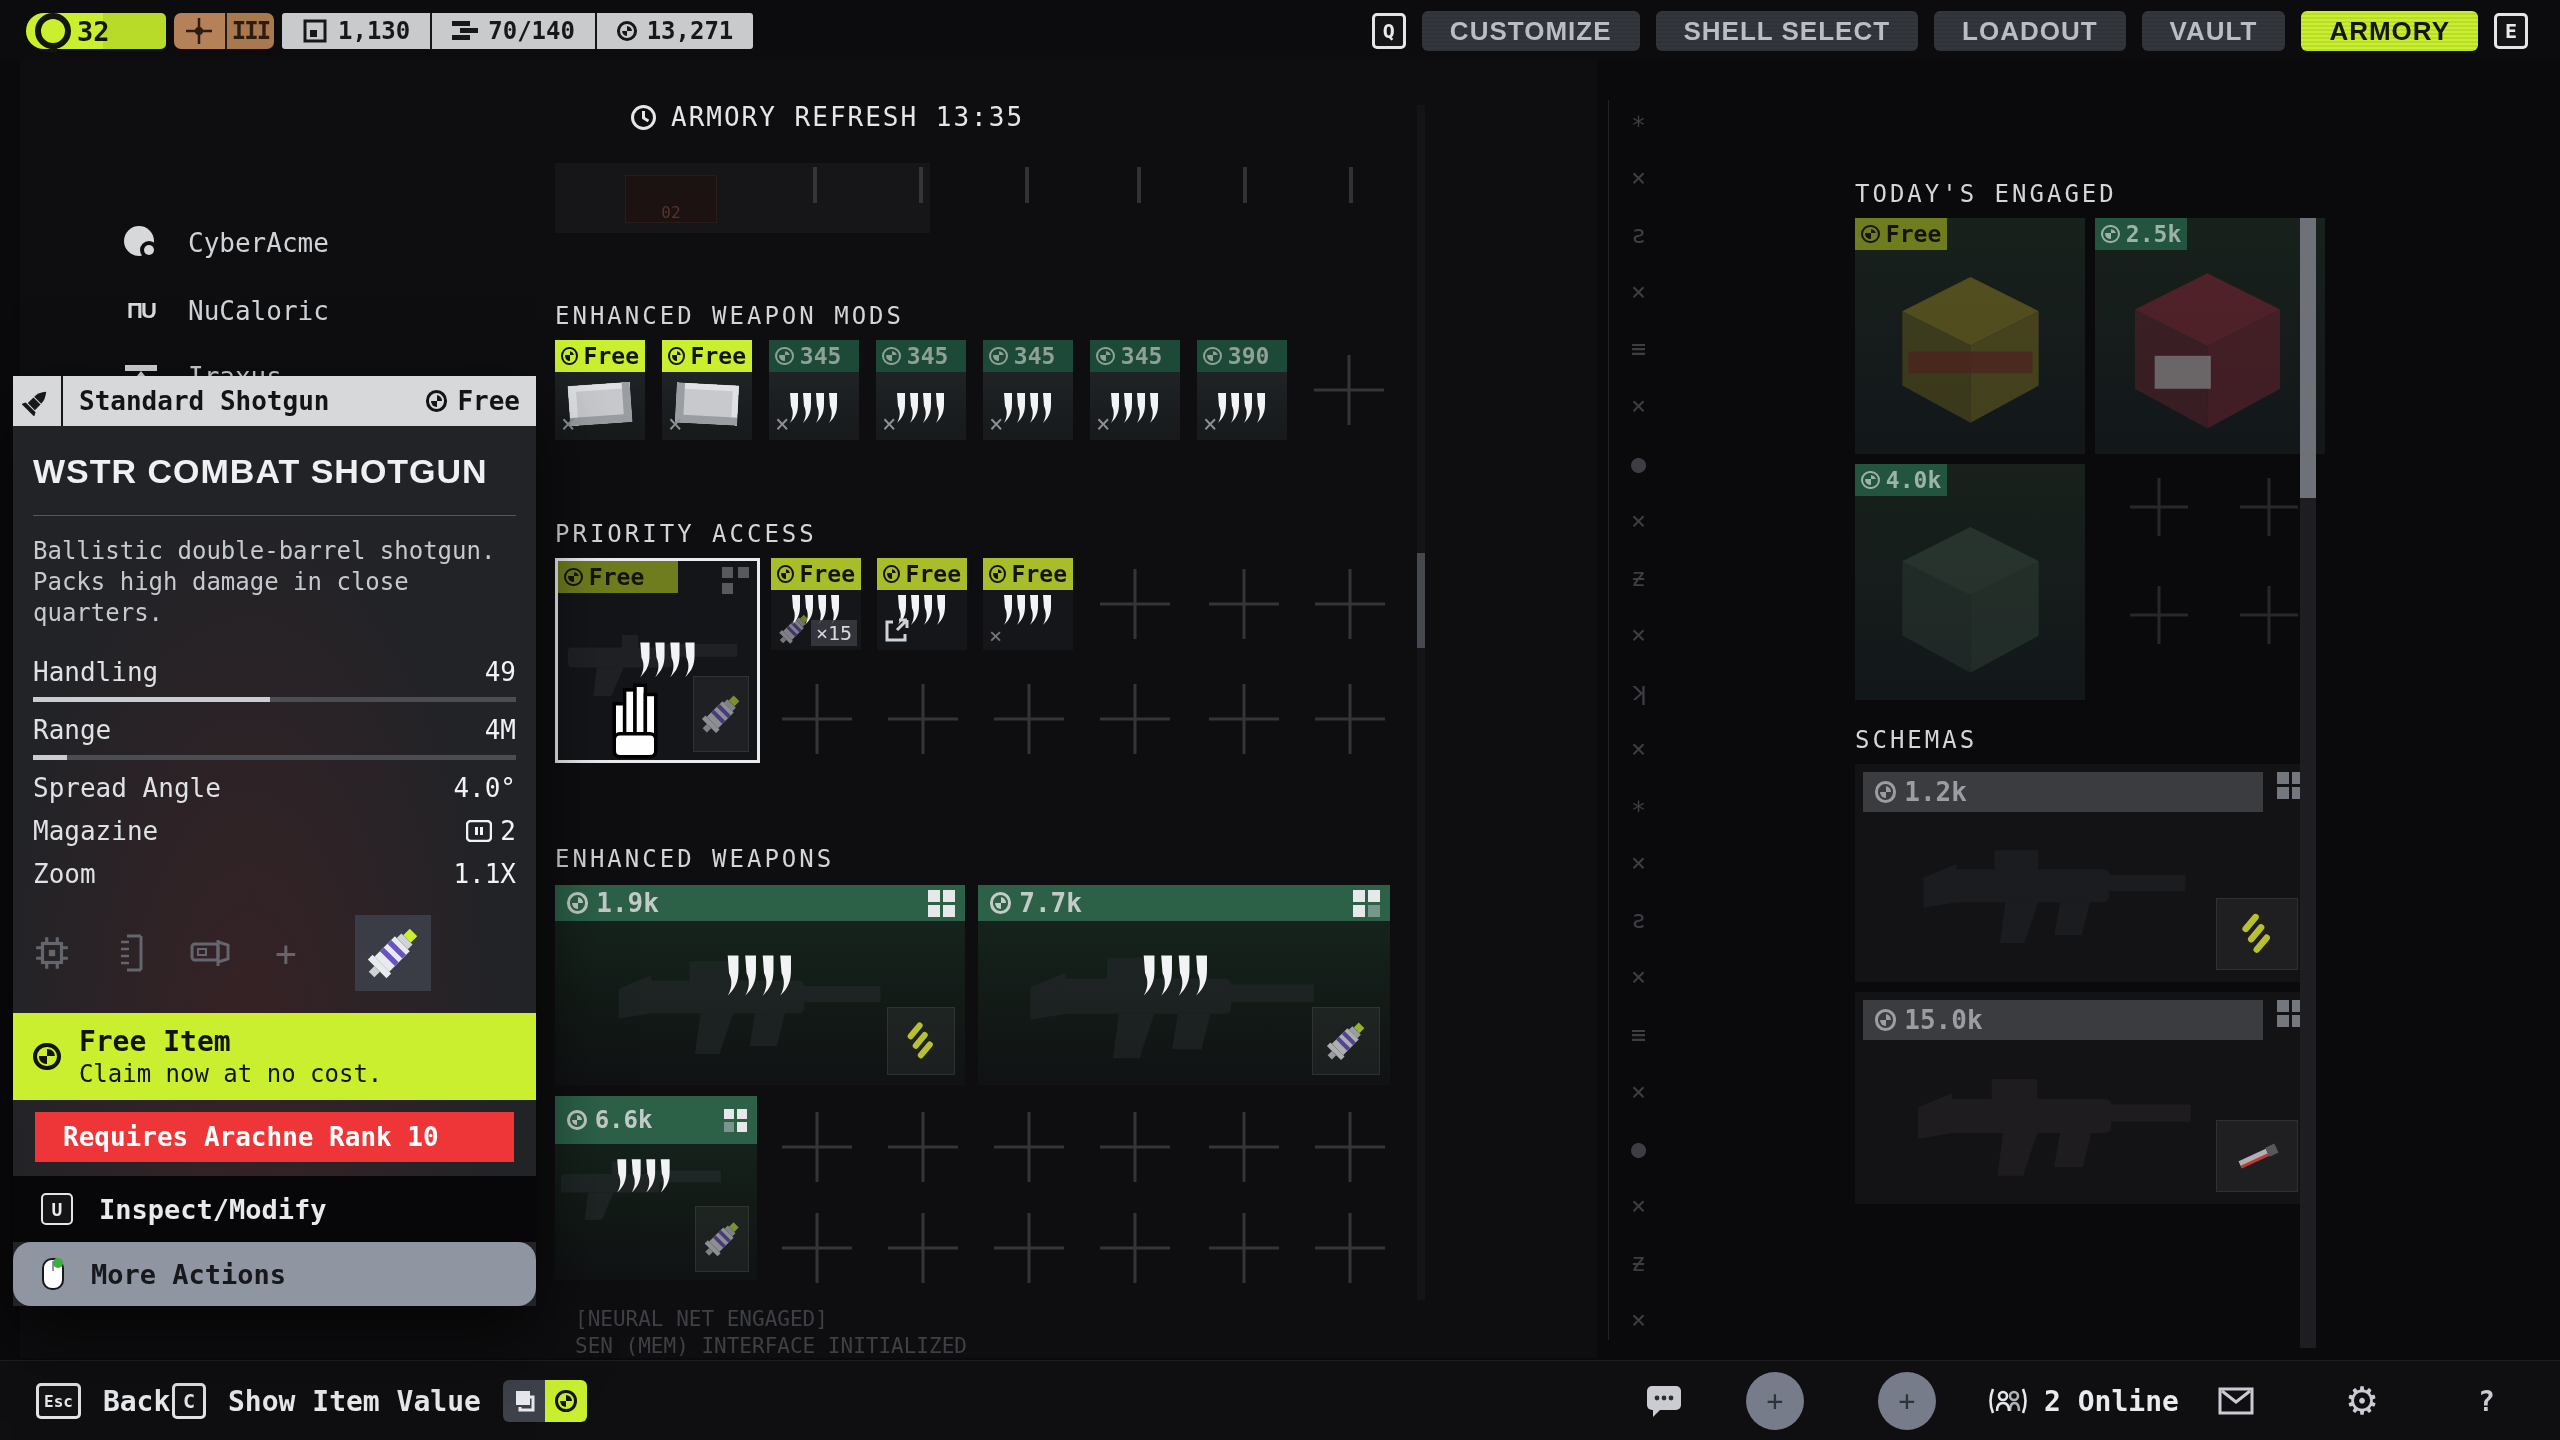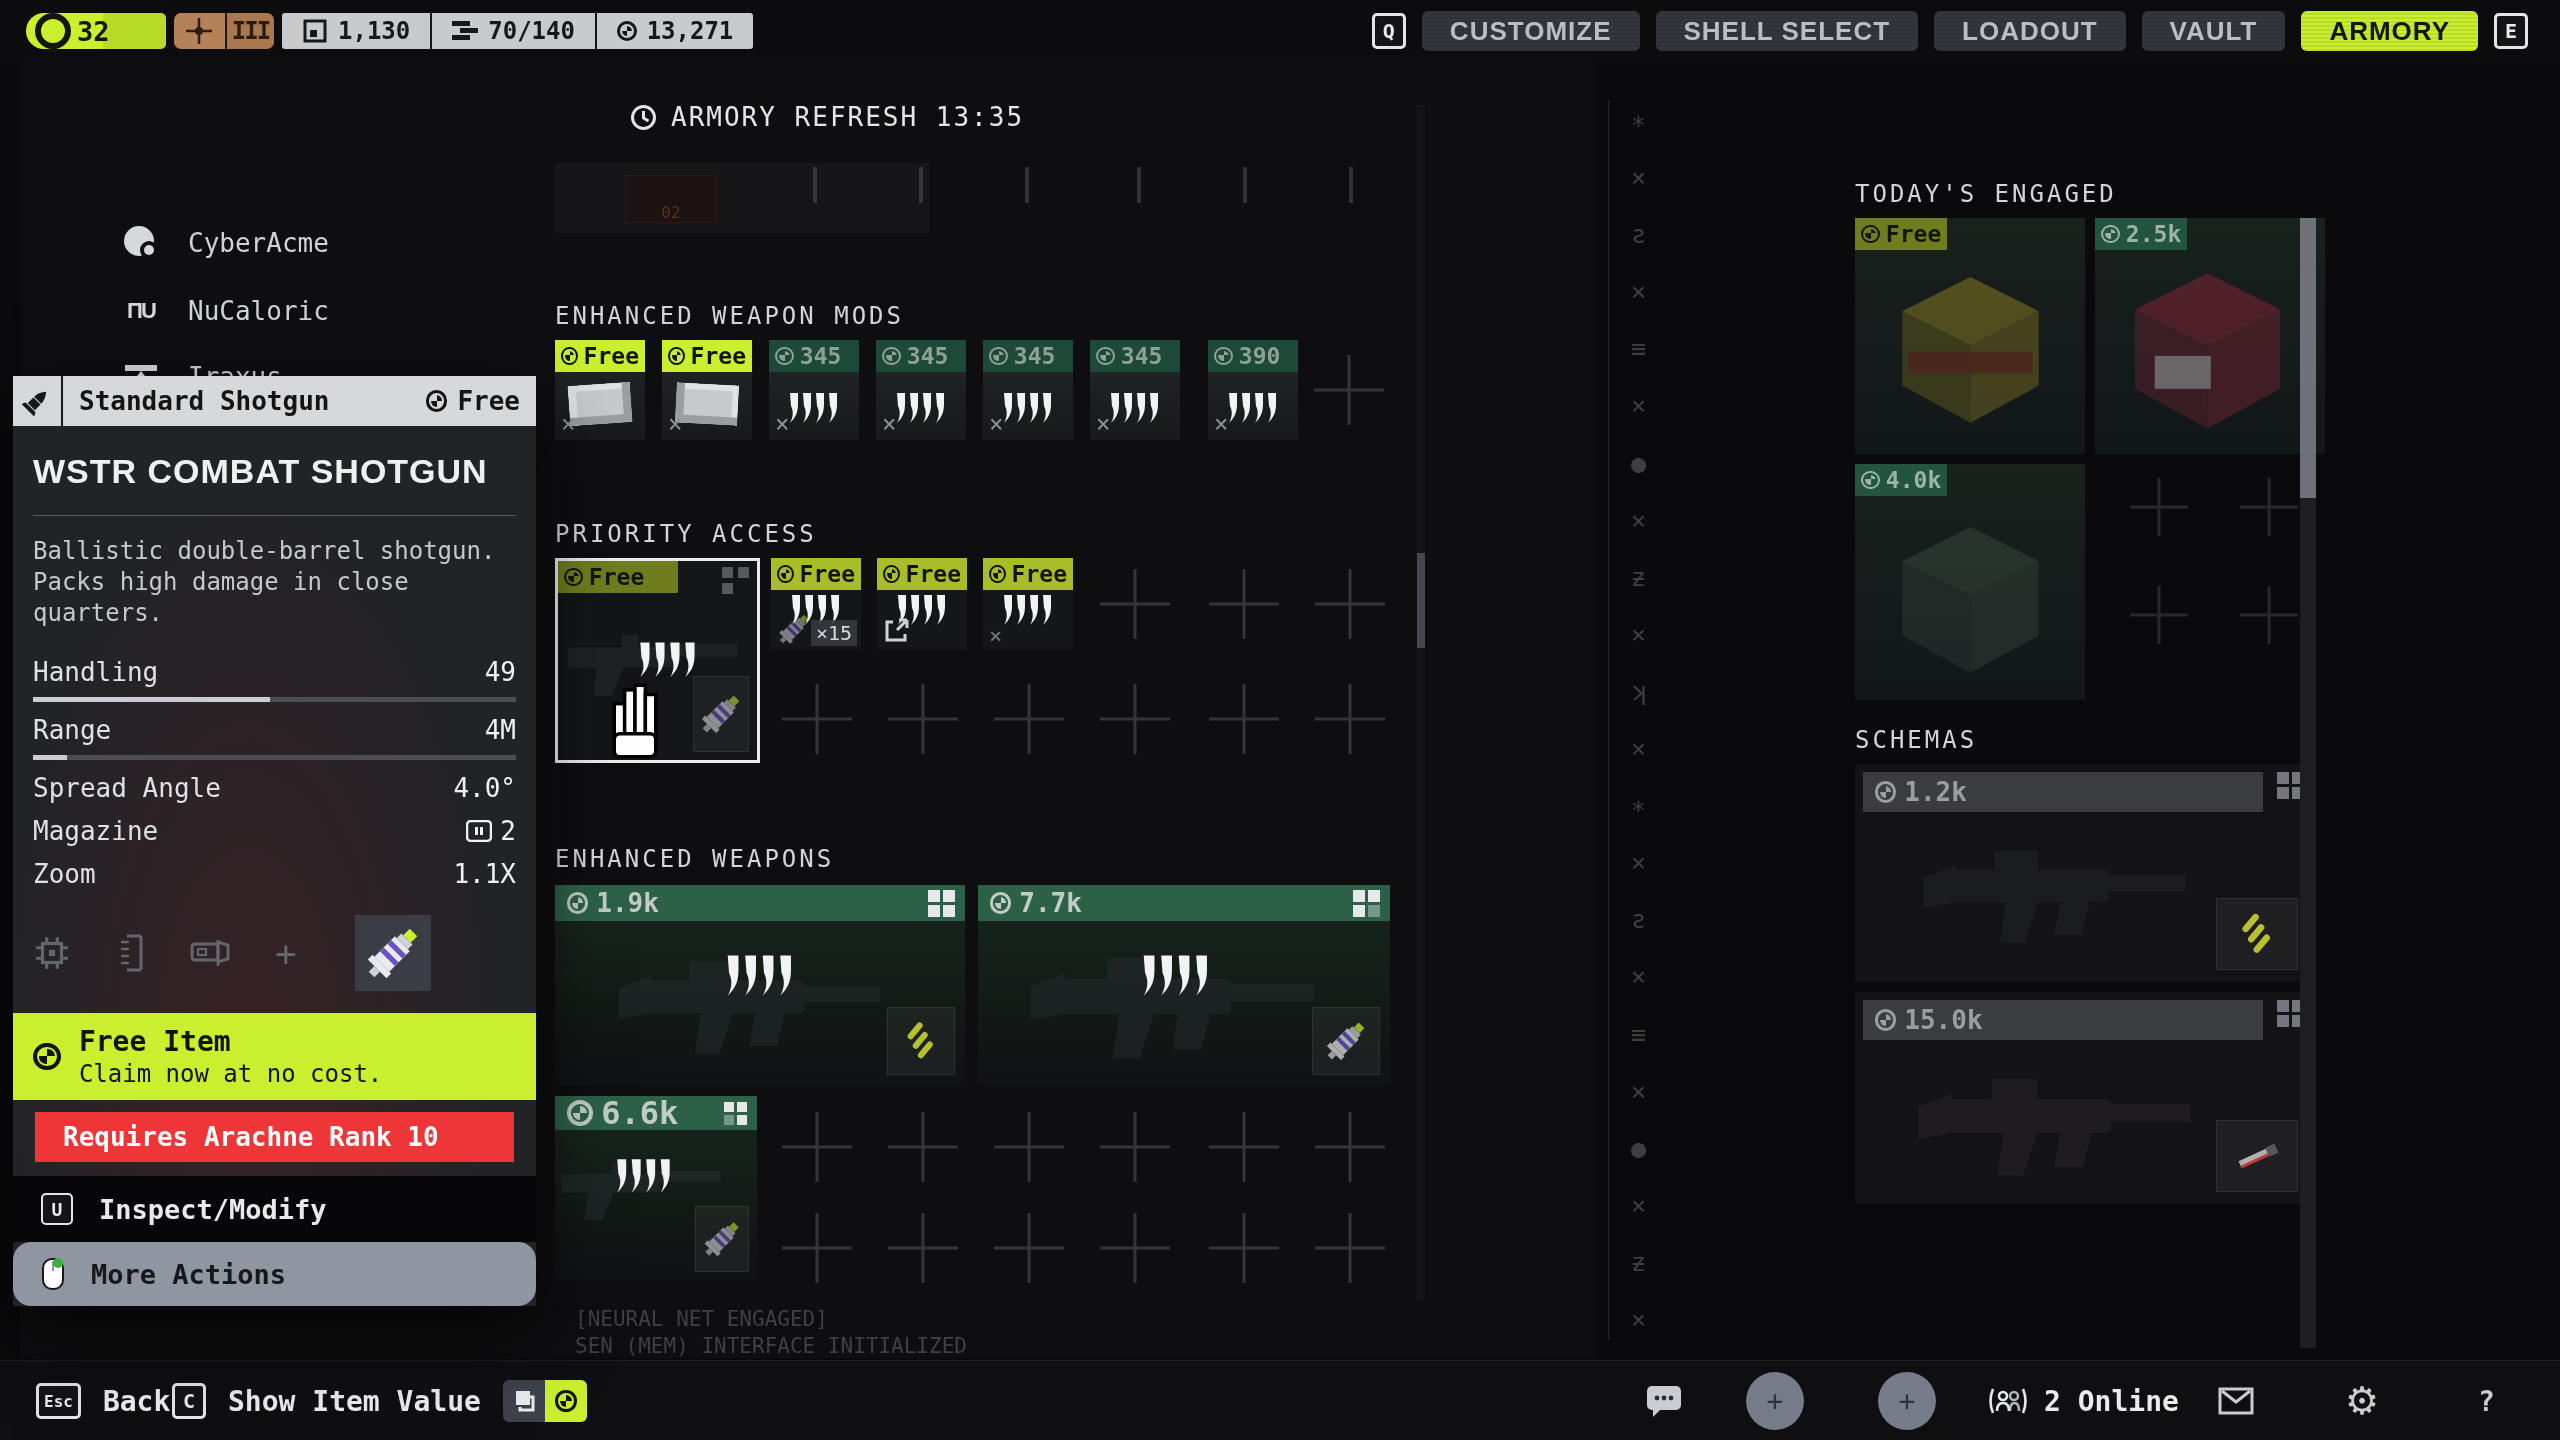--- a/index.html
+++ b/index.html
@@ -366,21 +366,21 @@
   <div class="mod-card" style="left:1090px;">
     <div class="badge paid">
         <span class="cur"></span>
         <span>345</span>
       </div>
     <svg class="claw" viewBox="0 0 52 32">
         <use href="#claw-g"></use>
       </svg>
     <span class="mod-x">×</span>
   </div>
-  <div class="mod-card" style="left:1197px;margin-left:11px;">
+  <div class="mod-card" style="left:1197px;">
     <div class="badge paid">
         <span class="cur"></span>
         <span>390</span>
       </div>
     <svg class="claw" viewBox="0 0 52 32">
         <use href="#claw-g"></use>
       </svg>
     <span class="mod-x">×</span>
   </div>
   <div class="cross" style="left:1314px;top:355px;"></div>
@@ -516,21 +516,21 @@
         <use href="#claw-g"></use>
       </svg>
     <div class="subbox" style="right:10px;bottom:10px;width:66px;height:66px;">
       <svg width="44" height="44" viewBox="0 0 44 44" style="opacity:.7">
           <use href="#syringe-g"></use>
         </svg>
     </div>
   </div>
 
   <div class="wp-card" style="left:555px;top:1096px;width:202px;height:184px;">
-    <div class="wp-head" style="height:34px;font-size:32px;">
+    <div class="wp-head" style="height:48px;font-size:24px;">
       <span style="display:flex;align-items:center;gap:8px;">
           <span class="cur"></span>
           <span>6.6k</span>
         </span>
       <span class="grid-ico" style="grid-template-columns:10px 10px;grid-auto-rows:10px;">
           <span></span>
           <span></span>
           <span style="opacity:.4"></span>
           <span></span>
         </span>

